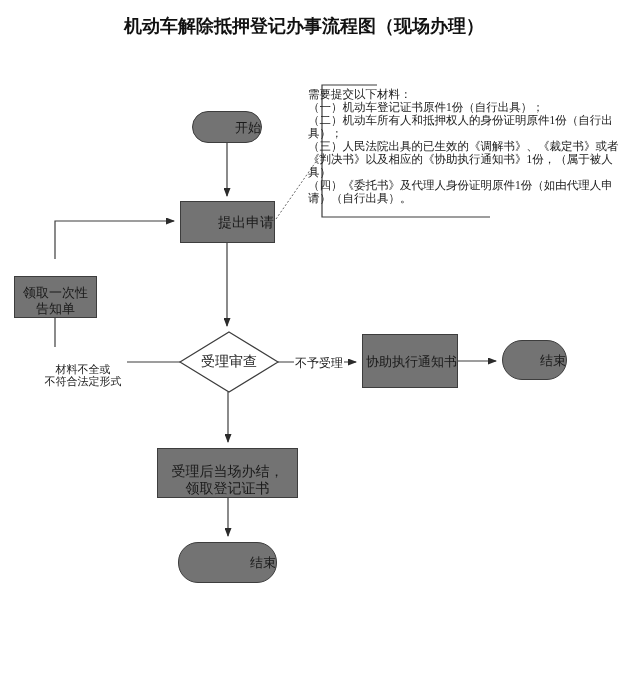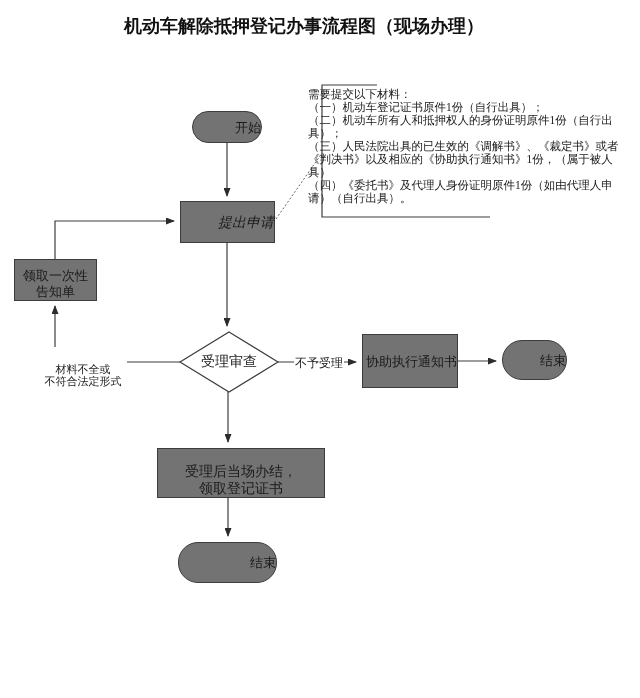--- a/index.html
+++ b/index.html
@@ -38,25 +38,25 @@
     align-items: center;
     justify-content: flex-end;
     text-align: center;
     z-index: 2;
     font-size: 14px;
     line-height: 17px;
   }
   .node.multiline { flex-direction: column; }
   .stadium { border-radius: 20px; }
   #start-node   { left: 192px; top: 111px; width: 70px;  height: 32px; border-radius: 16px; font-size: 13px; }
-  #apply-node   { left: 180px; top: 201px; width: 95px;  height: 42px; font-style: italic; }
-  #notice-node  { left: 14px;  top: 259px; width: 83px;  height: 42px; font-size: 13px; line-height: 16px; }
+  #apply-node   { left: 180px; top: 201px; width: 95px;  height: 42px; }
+  #notice-node  { left: 14px;  top: 276px; width: 83px;  height: 42px; font-size: 13px; line-height: 16px; }
   #refuse-node  { left: 362px; top: 334px; width: 96px;  height: 54px; font-size: 13px; }
   #end-node-right { left: 502px; top: 340px; width: 65px; height: 40px; font-size: 13px; }
-  #process-node { left: 157px; top: 448px; width: 168px; height: 50px; }
+  #process-node { left: 157px; top: 448px; width: 141px; height: 50px; }
   #end-node-bottom { left: 178px; top: 542px; width: 99px; height: 41px; font-size: 13px; }
   .diamond-label {
     position: absolute;
     left: 180px; top: 332px;
     width: 98px; height: 60px;
     display: flex; align-items: center; justify-content: center;
     font-size: 14px;
     z-index: 2;
   }
   .edge-label {

